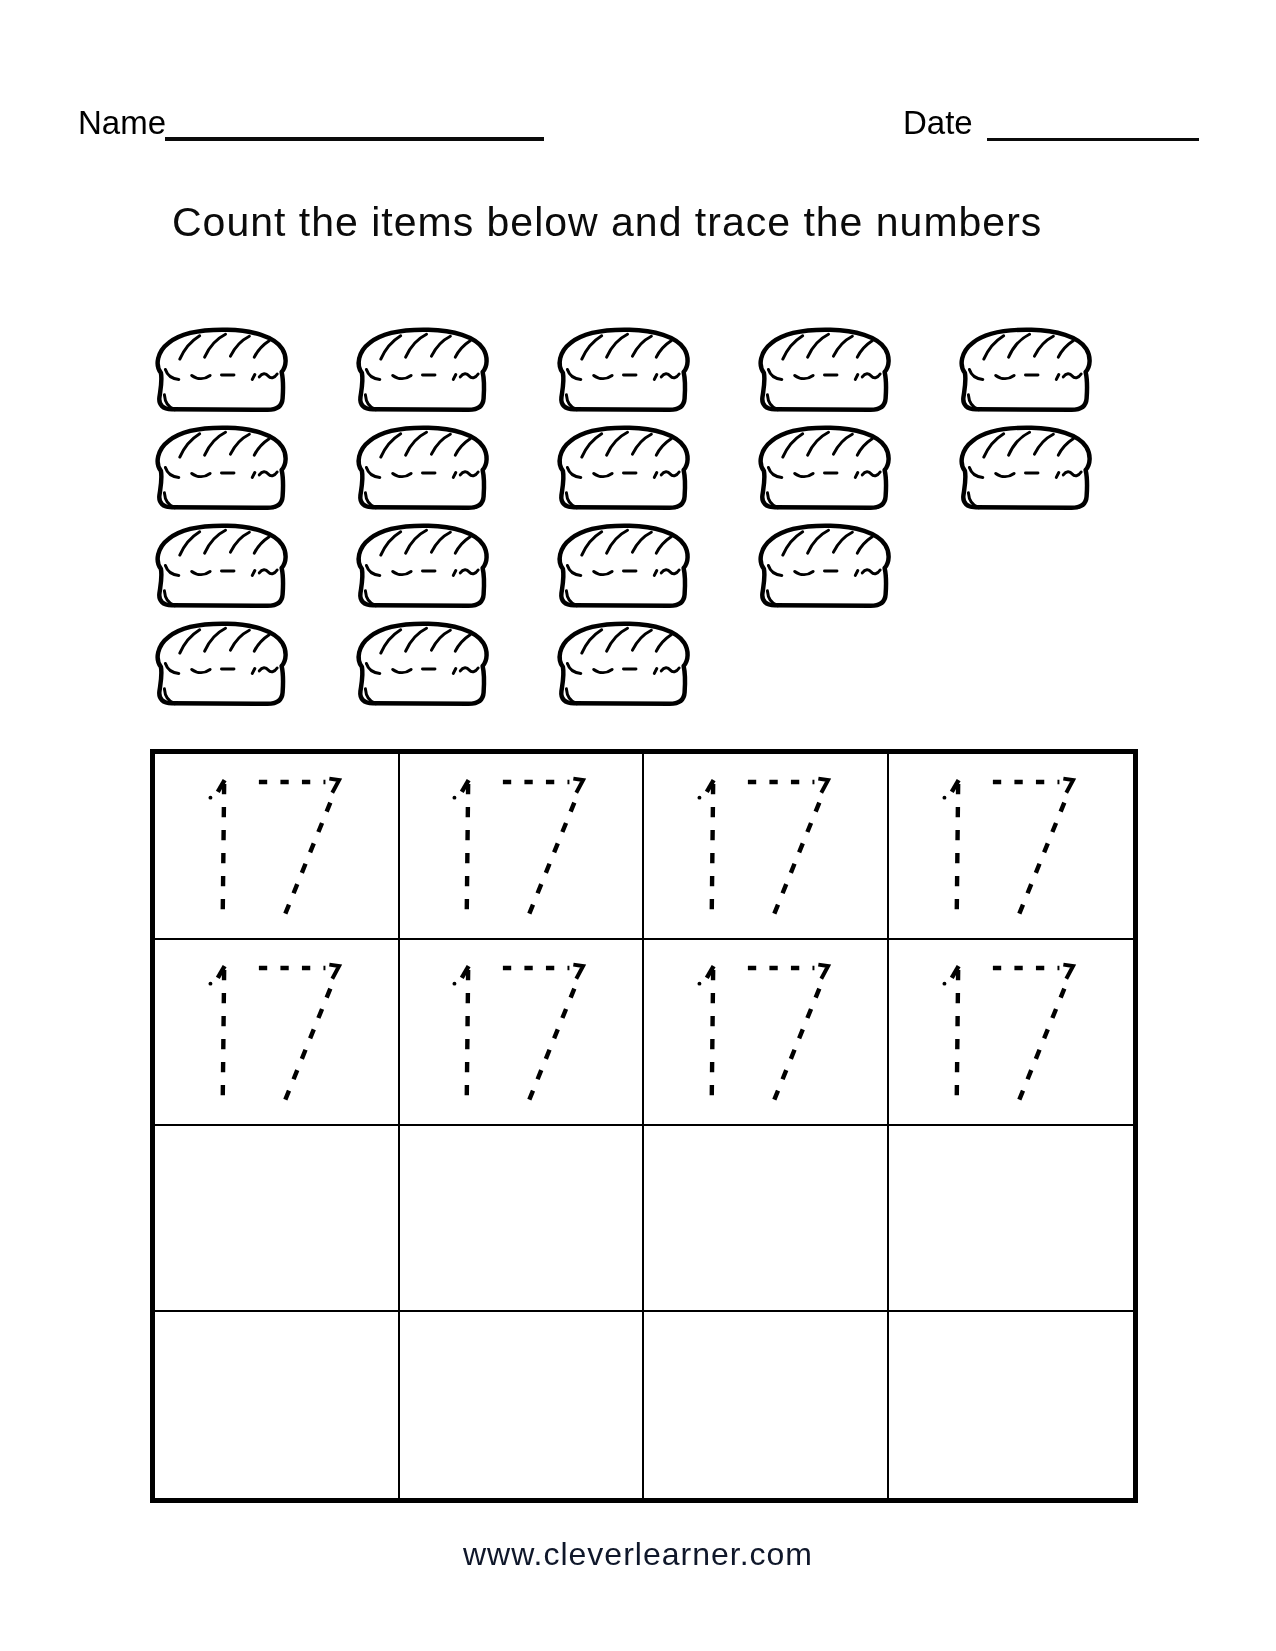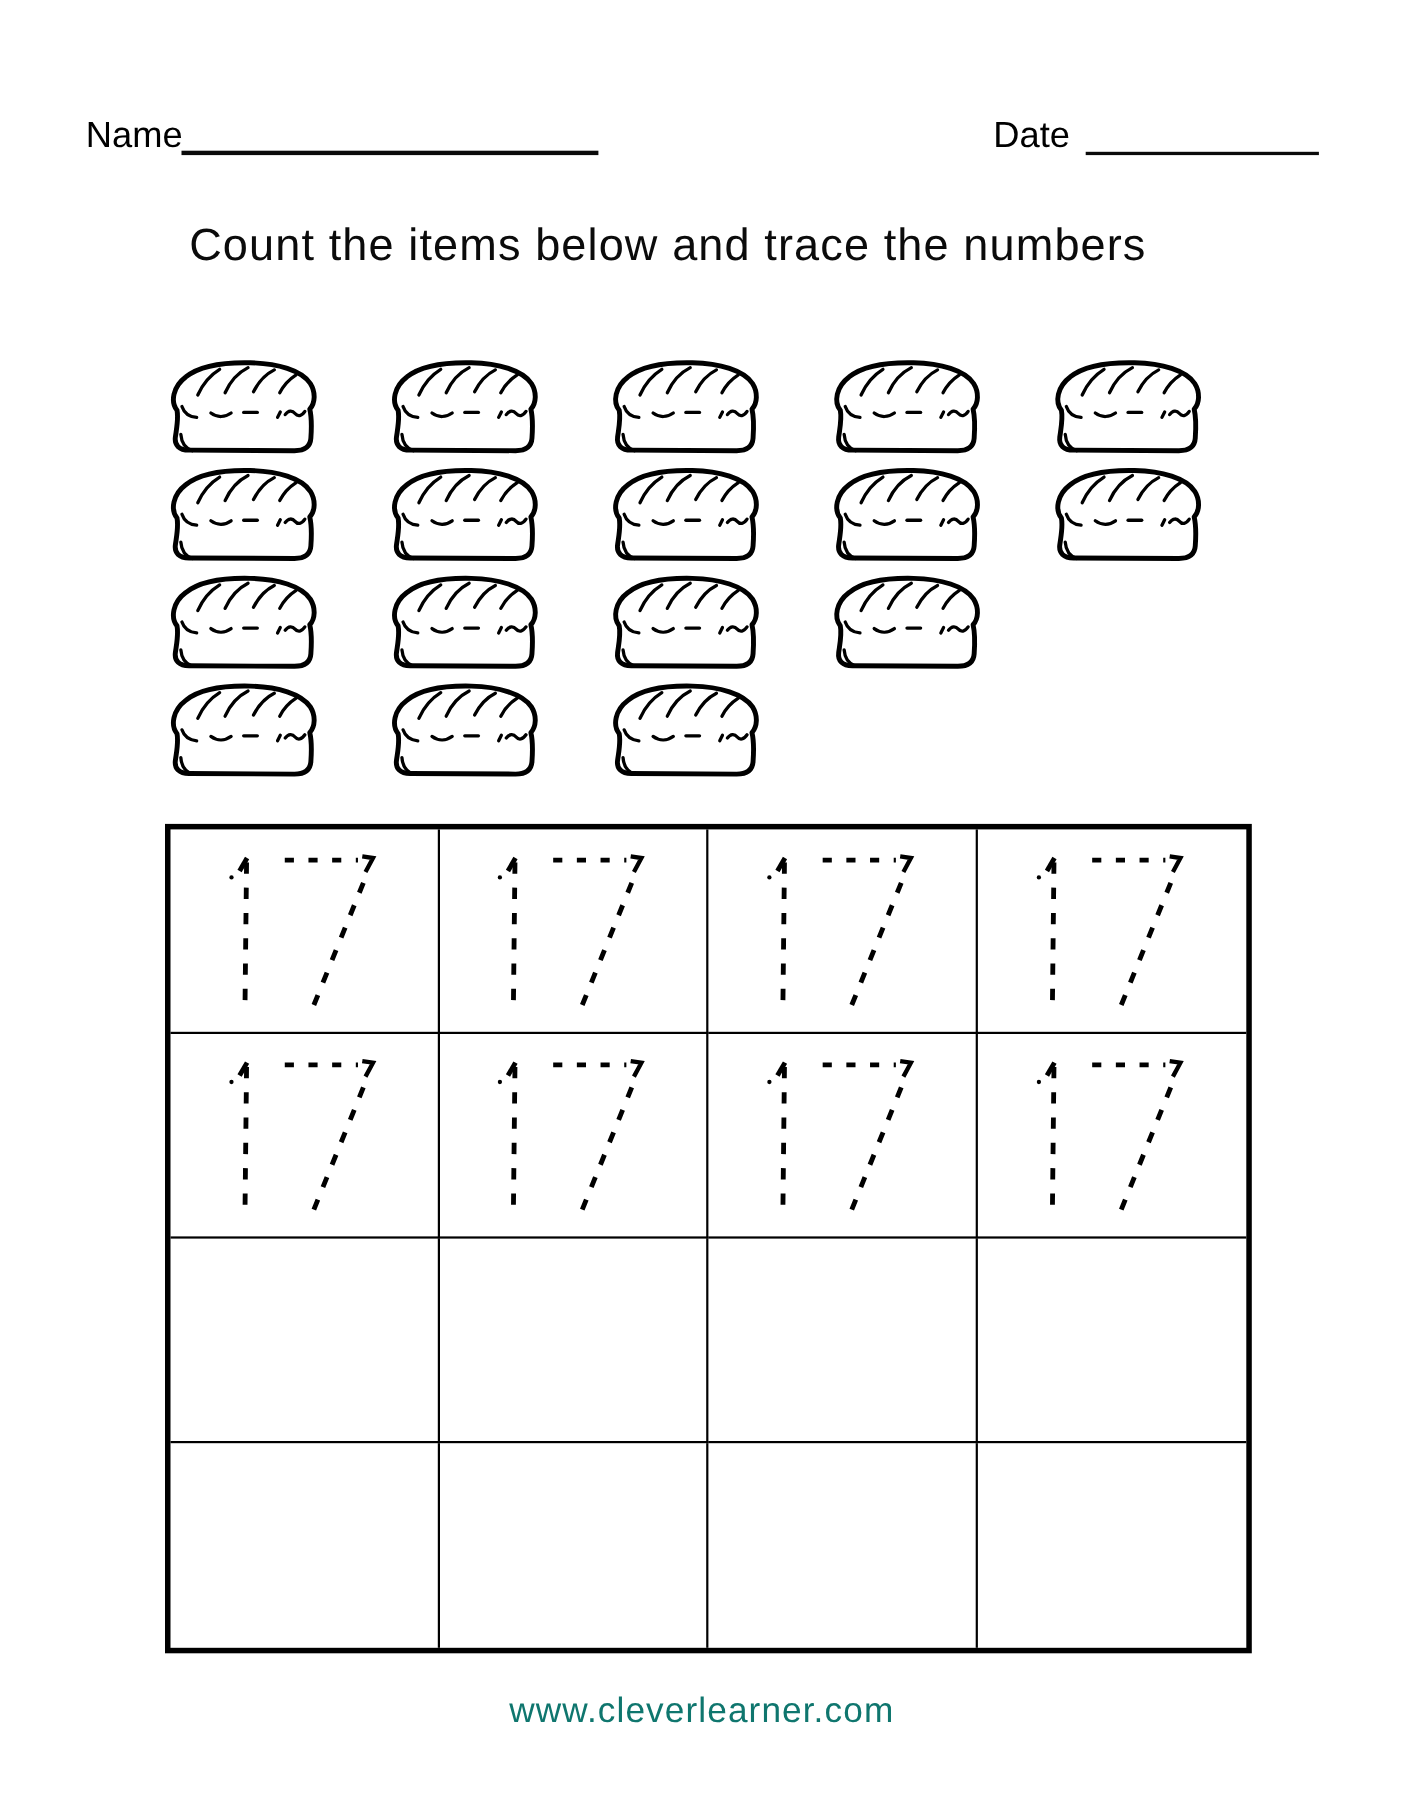--- a/index.html
+++ b/index.html
@@ -41,21 +41,21 @@
     border-right:2px solid #000; border-bottom:2px solid #000;
     display:flex; justify-content:center; align-items:flex-start;
   }
   .trace-cell:nth-child(4n) { border-right:none; }
   .trace-cell:nth-child(n+13) { border-bottom:none; }
   .trace-glyph { width:137px; height:149px; margin-top:22px; display:block; }
 
   
   #footer-text {
     position:absolute; left:0; right:0; top:1536px;
-    text-align:center; font-size:32px; letter-spacing:1px; color:#0f766e;
+    text-align:center; font-size:32px; letter-spacing:1px; color:#0f172a;
   }
 </style>
 </head>
 <body>
 
 <span class="field-label" id="name-label">Name</span>
 <span class="write-line" id="name-line"></span>
 
 <span class="field-label" id="date-label">Date</span>
 <span class="write-line" id="date-line"></span>

